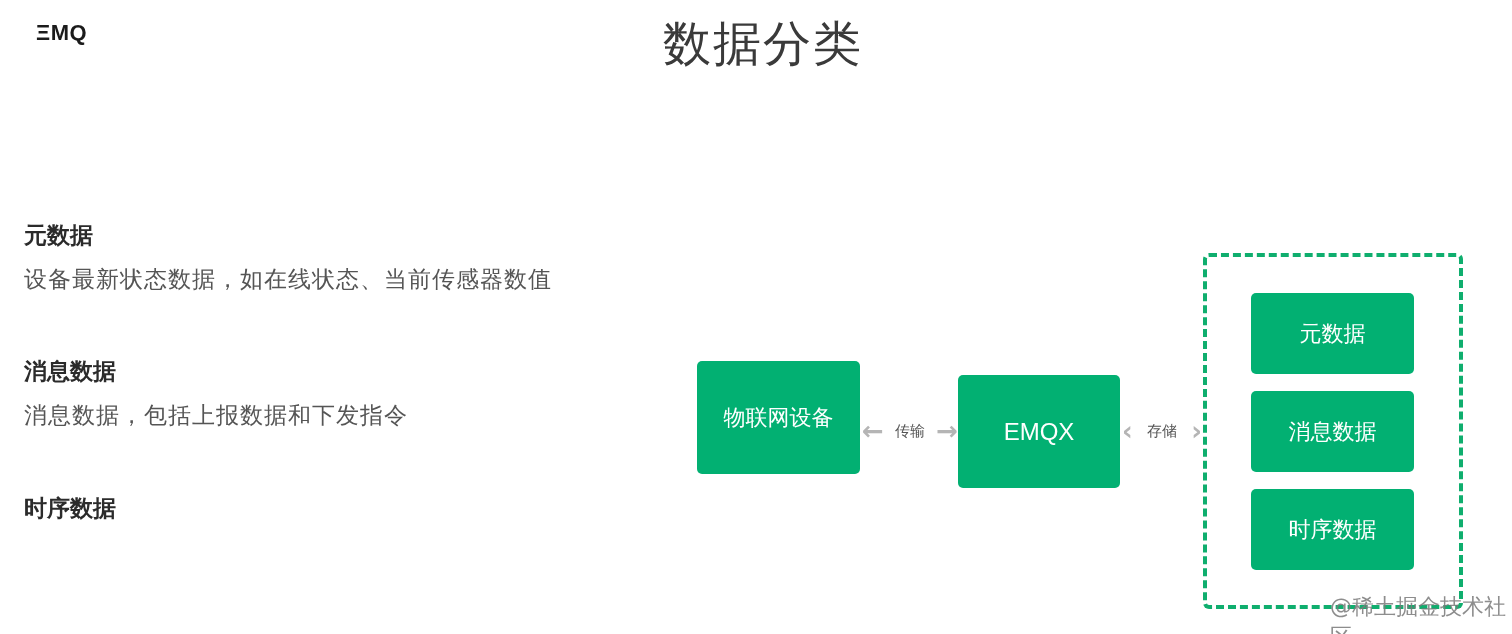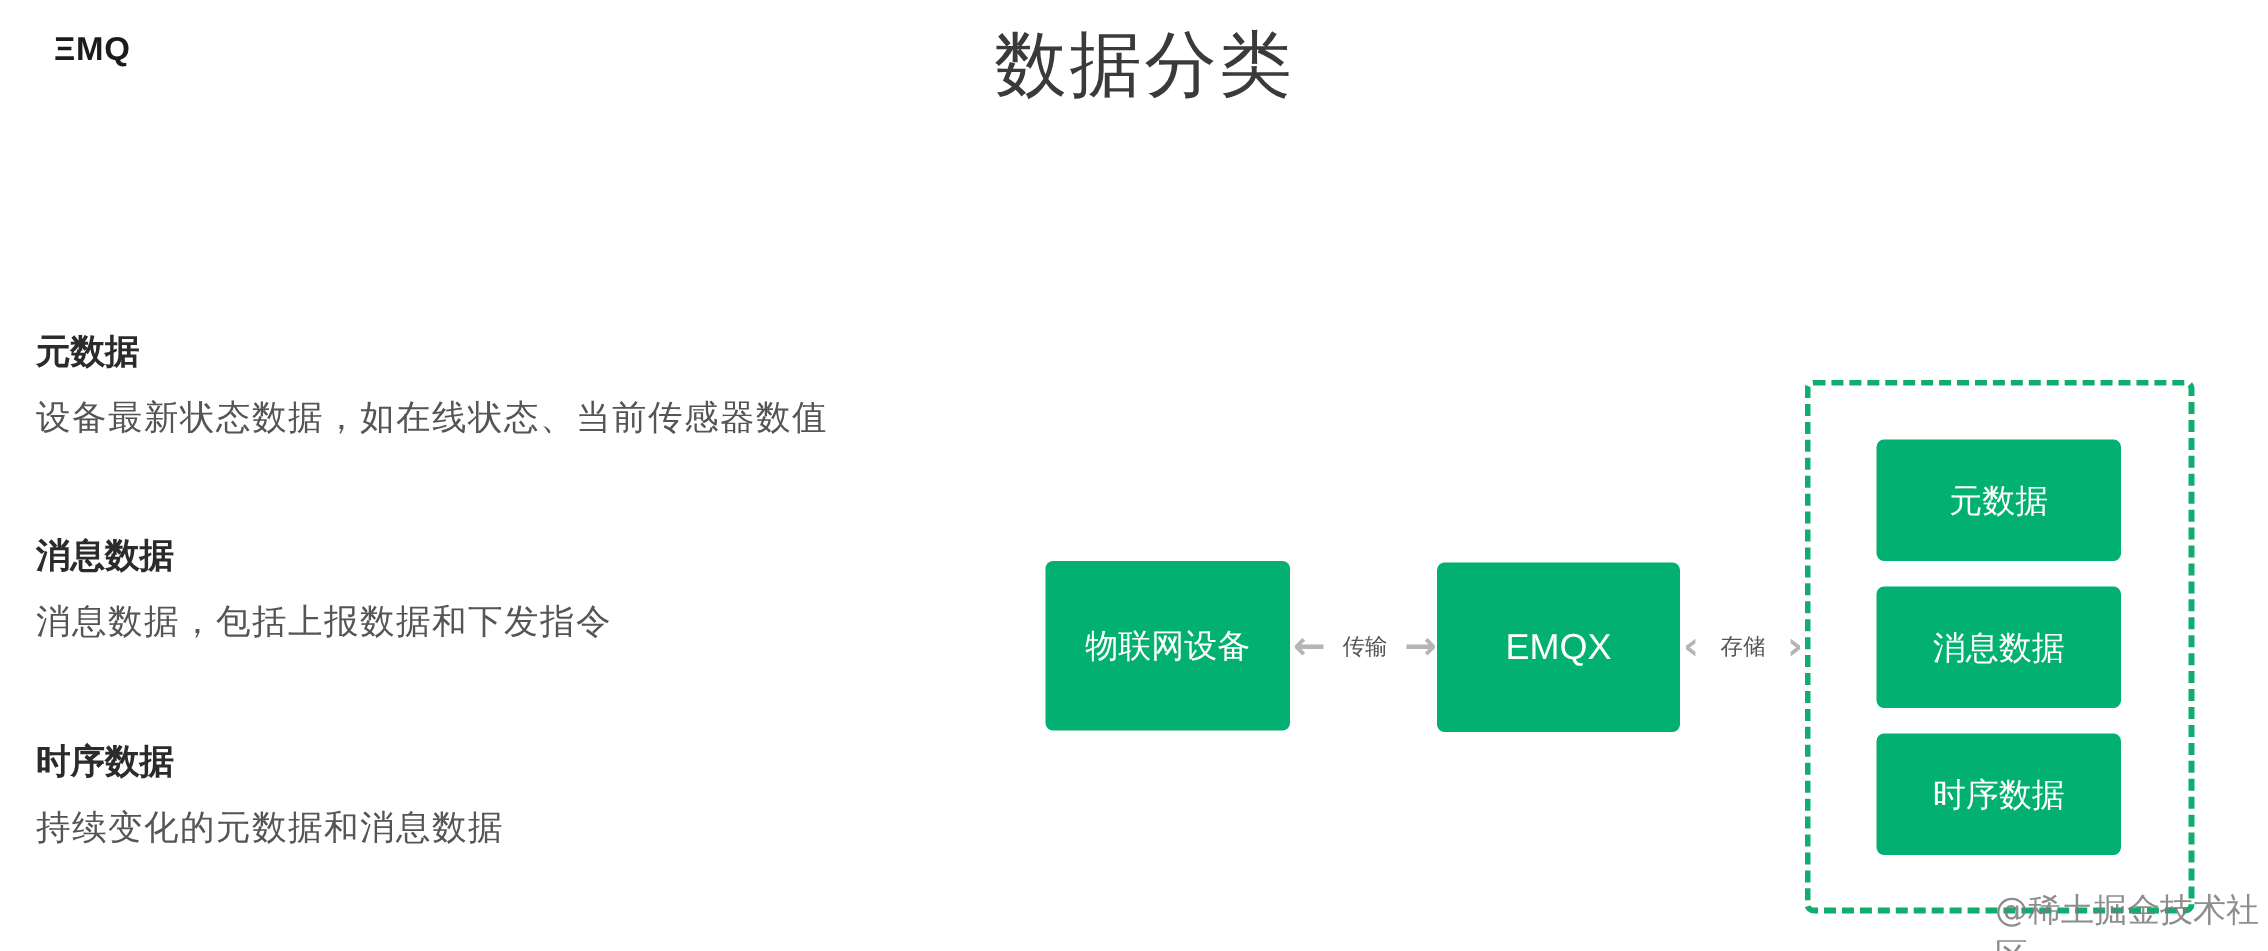--- a/index.html
+++ b/index.html
@@ -39,21 +39,21 @@
     .s3 { top: 493px; }
 
     .box {
       position: absolute;
       background: #02b072;
       border-radius: 5px;
       color: #ffffff;
       display: flex; align-items: center; justify-content: center;
       font-size: 22px;
     }
-    .box-device { left: 697px; top: 374px; width: 163px; height: 113px; }
+    .box-device { left: 697px; top: 361px; width: 163px; height: 113px; }
     .box-emqx { left: 958px; top: 375px; width: 162px; height: 113px; font-family: "Liberation Sans", sans-serif; font-size: 24px; text-align: right; }
 
     .dashed {
       position: absolute; left: 1203px; top: 253px; width: 260px; height: 356px;
       border: 4px dashed #0fae6e; border-radius: 6px;
     }
     .sbox { left: 1251px; width: 163px; height: 81px; font-size: 22px; }
     .sb1 { top: 293px; }
     .sb2 { top: 391px; }
     .sb3 { top: 489px; }
@@ -82,21 +82,20 @@
   <div class="section s1">
     <div class="heading">元数据</div>
     <div class="desc">设备最新状态数据，如在线状态、当前传感器数值</div>
   </div>
   <div class="section s2">
     <div class="heading">消息数据</div>
     <div class="desc">消息数据，包括上报数据和下发指令</div>
   </div>
   <div class="section s3">
     <div class="heading">时序数据</div>
-    <div class="desc">持续变化的元数据和消息数据</div>
   </div>
 
   <div class="box box-device">物联网设备</div>
 
   <div class="conn conn1">
     <span class="arrow">←</span>
     <span class="lbl">传输</span>
     <span class="arrow">→</span>
   </div>
 

